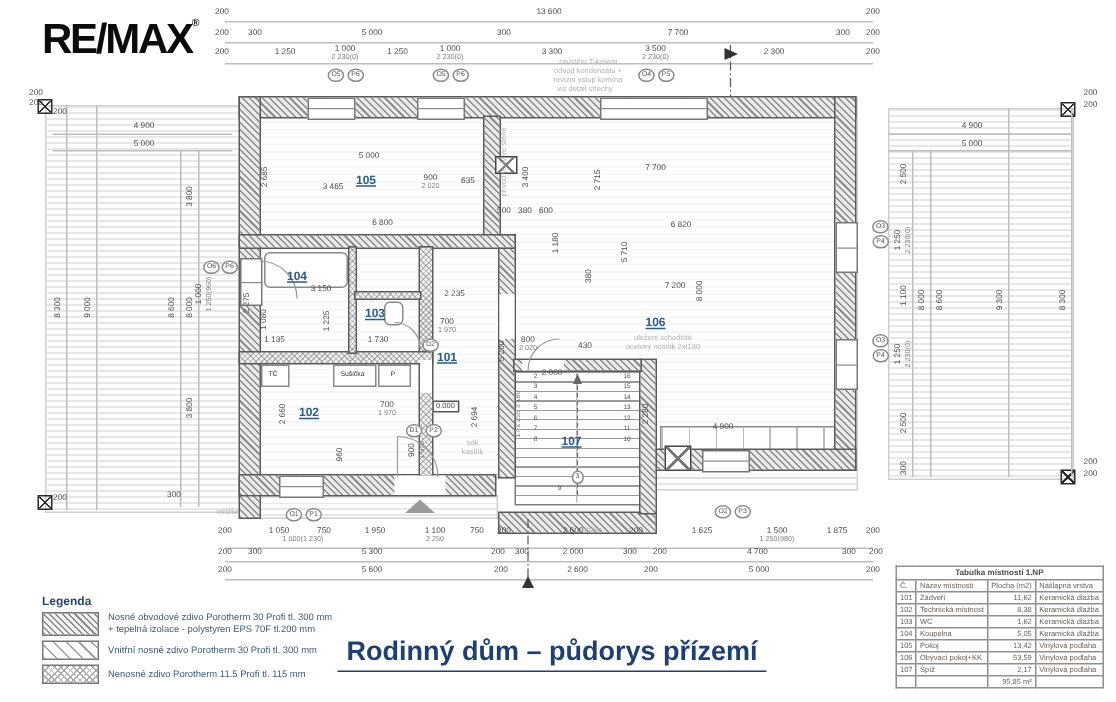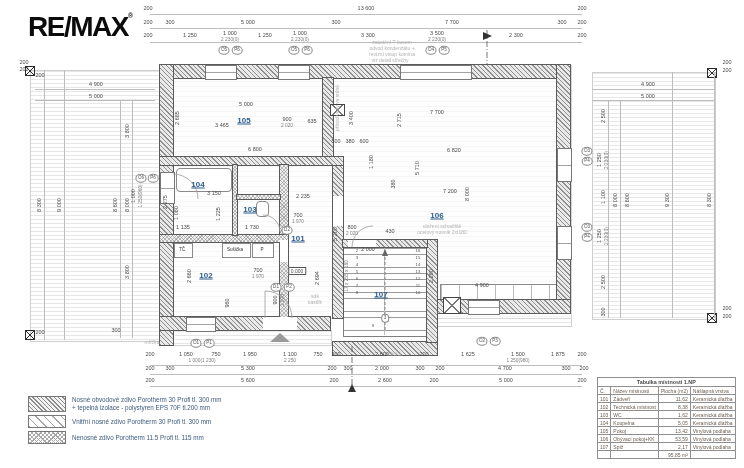--- a/index.html
+++ b/index.html
@@ -363,37 +363,39 @@
     <div class="roomlbl" style="left:298px;top:238px;">101</div>
     <div class="roomlbl" style="left:206px;top:275px;">102</div>
     <div class="roomlbl" style="left:250px;top:209px;">103</div>
     <div class="roomlbl" style="left:198px;top:184px;">104</div>
     <div class="roomlbl" style="left:244px;top:120px;">105</div>
     <div class="roomlbl" style="left:437px;top:215px;">106</div>
     <div class="roomlbl" style="left:381px;top:294px;">107</div>
   </div>
 
   <div class="legend">
+    <h4>Legenda</h4>
     <div class="leg-row">
       <div class="sw s1"></div>
       <div class="leg-txt">
         <div>Nosné obvodové zdivo Porotherm 30 Profi tl. 300 mm</div>
         <div>+ tepelná izolace - polystyren EPS 70F tl.200 mm</div>
       </div>
     </div>
     <div class="leg-row">
       <div class="sw s2"></div>
       <div class="leg-txt">Vnitřní nosné zdivo Porotherm 30 Profi tl. 300 mm</div>
     </div>
     <div class="leg-row">
       <div class="sw s3"></div>
       <div class="leg-txt">Nenosné zdivo Porotherm 11.5 Profi tl. 115 mm</div>
     </div>
   </div>
 
+  <div class="maintitle">Rodinný dům – půdorys přízemí</div>
 
   <table class="roomtable">
     <tbody>
         <tr>
           <th class="tt" colspan="4">Tabulka místností 1.NP</th>
         </tr>
     <tr>
       <th>Č.</th>
       <th>Název místnosti</th>
       <th>Plocha (m2)</th>

